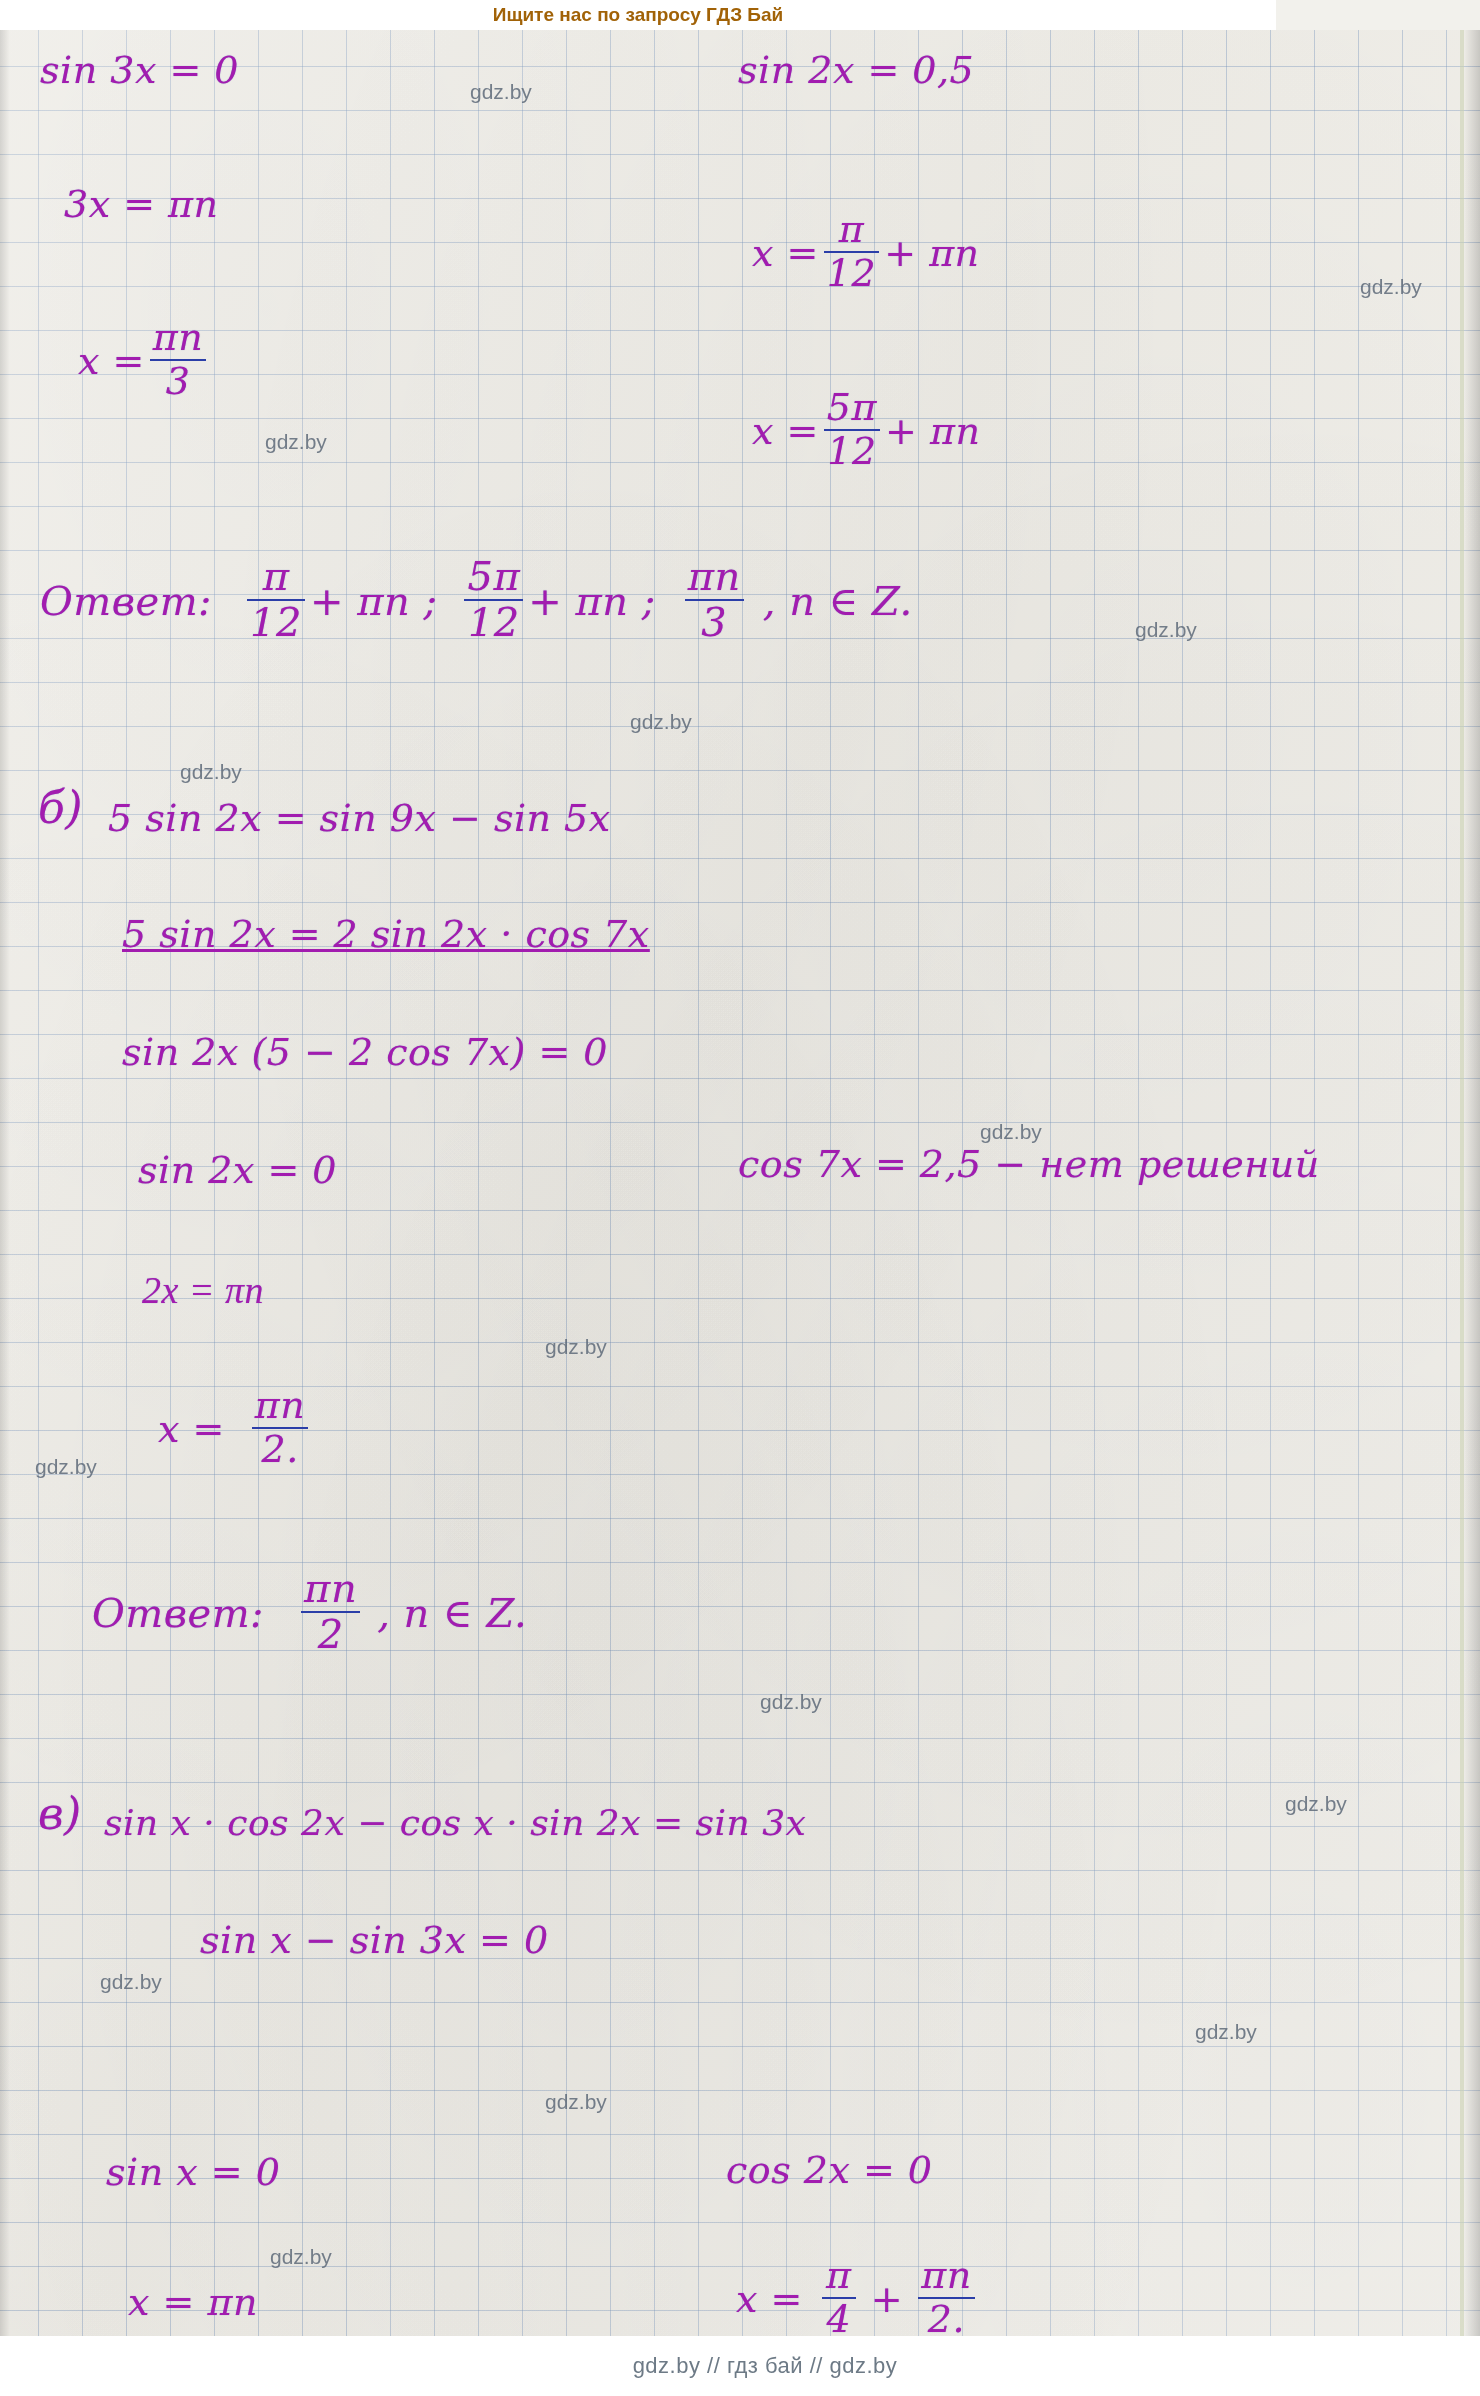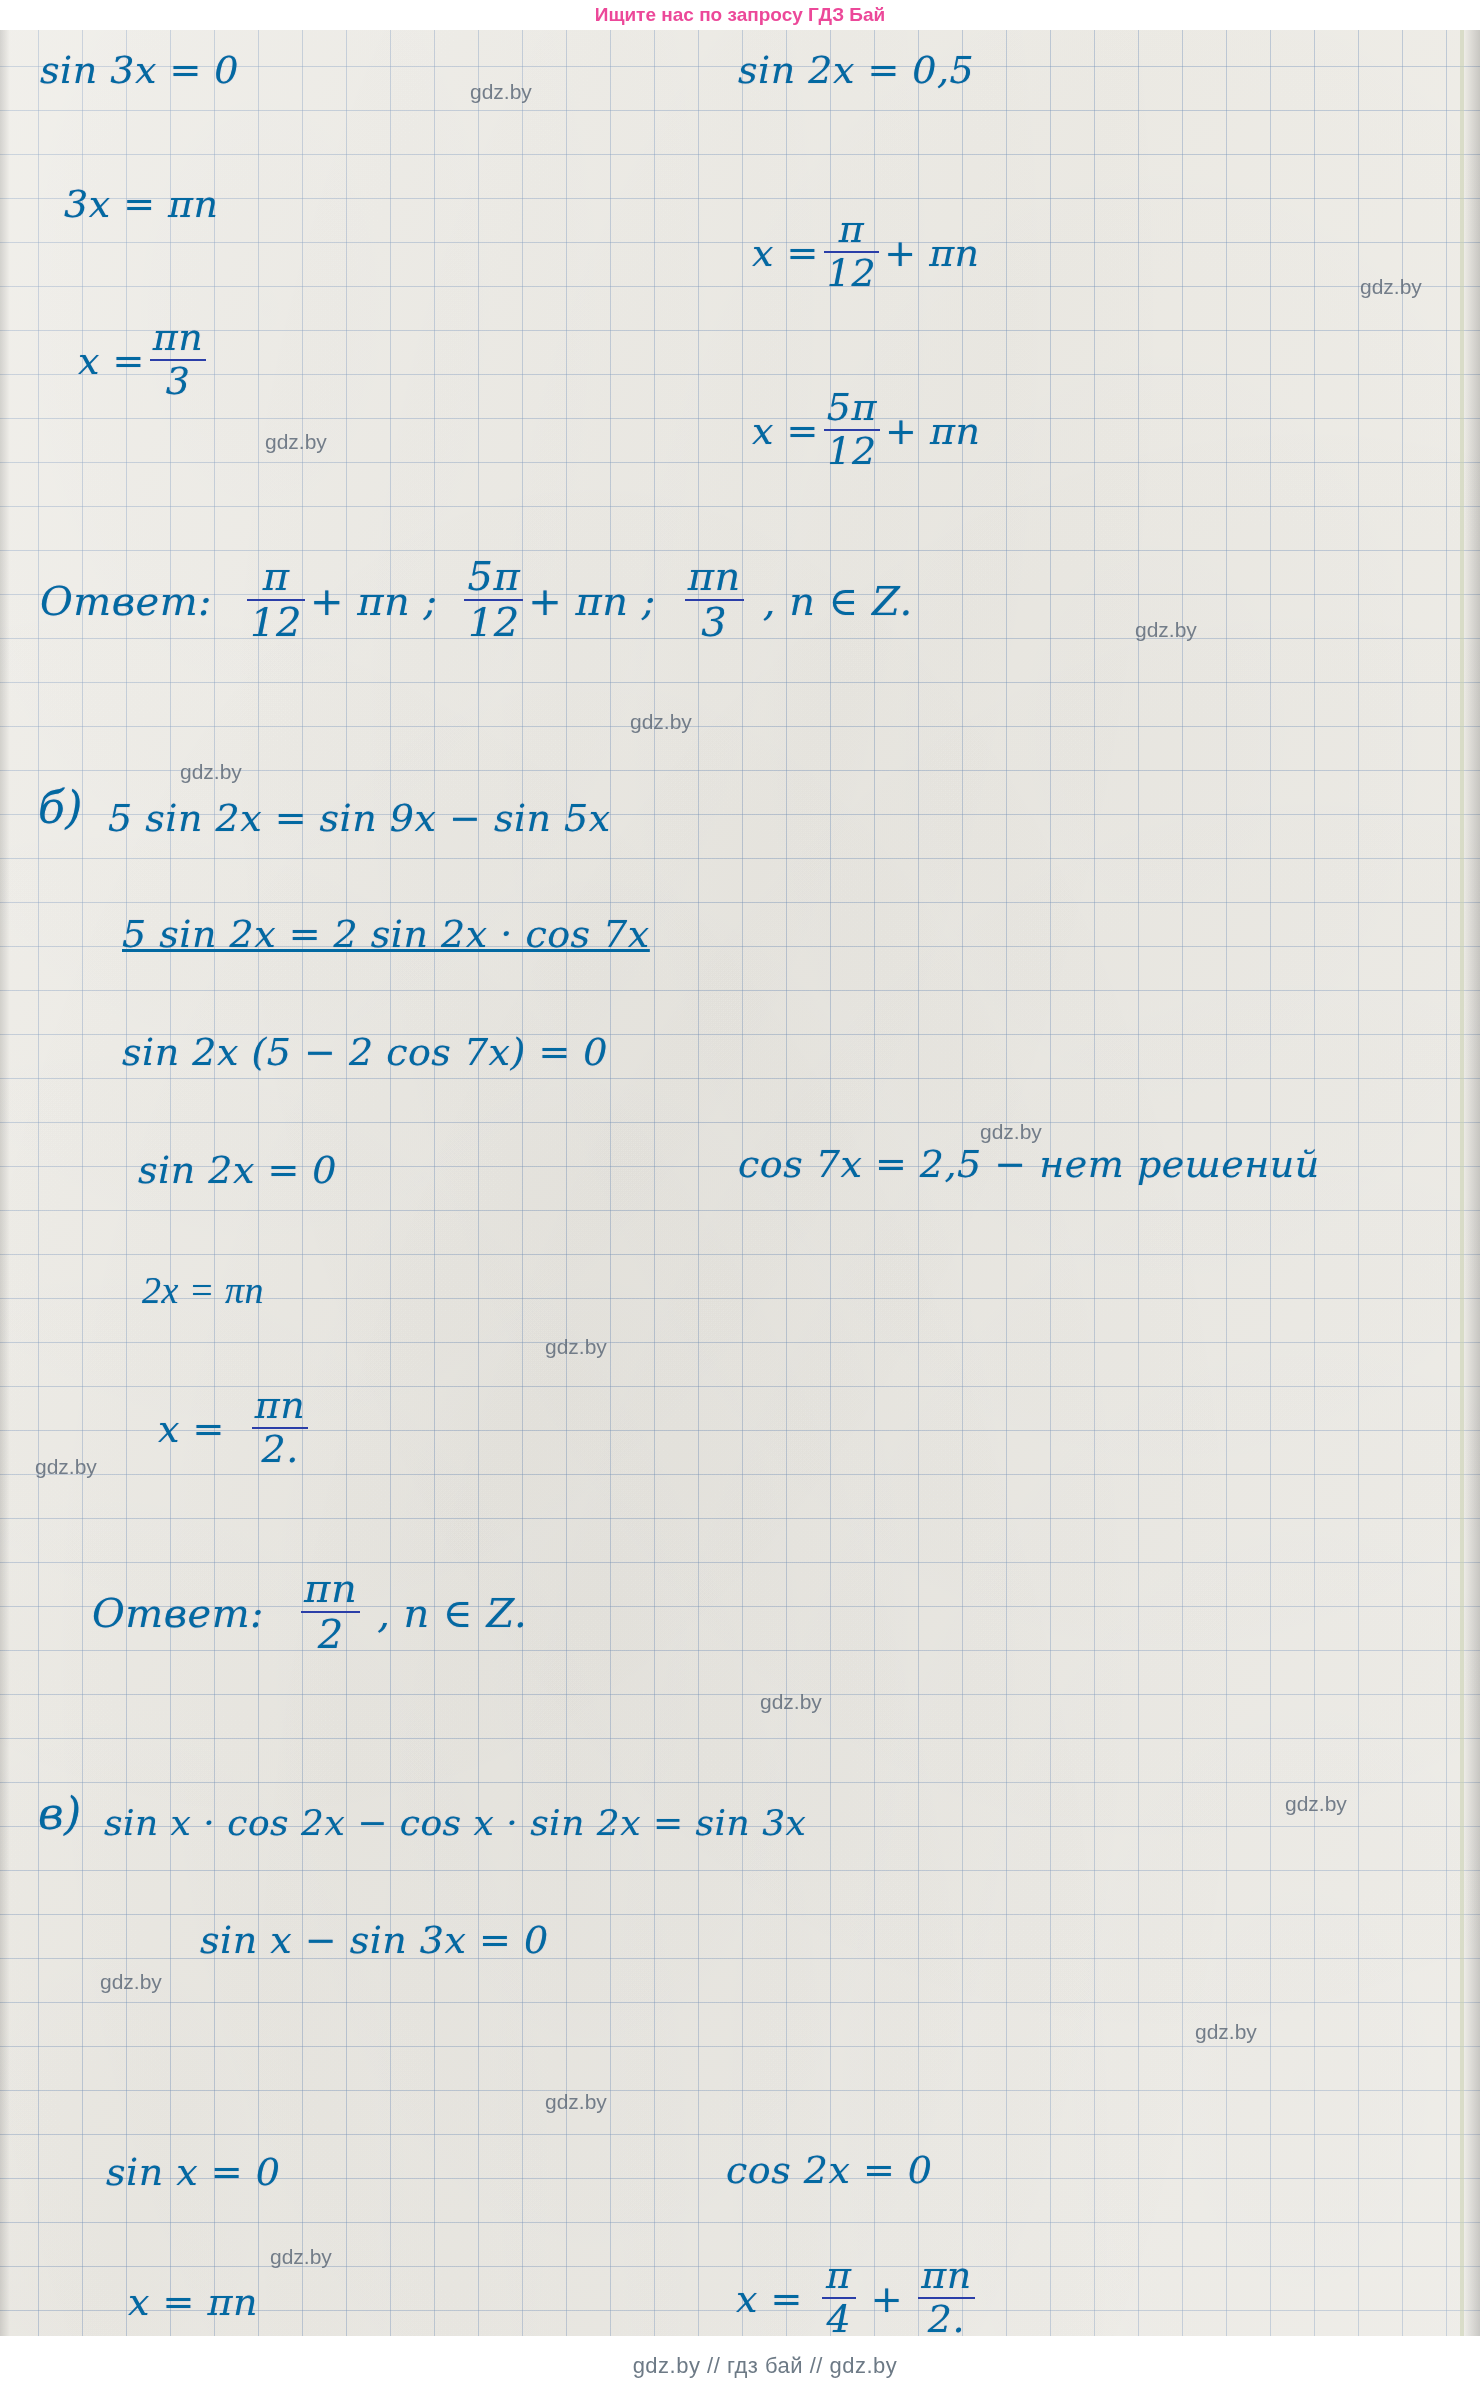--- a/index.html
+++ b/index.html
@@ -6,24 +6,24 @@
   body{
     width:1480px;height:2396px;
     background:#f2f1ec;
     font-family:"Liberation Sans", sans-serif;
     overflow:hidden;
     position:relative;
   }
 
   
   .banner{
-    position:absolute;top:0;left:0;width:1480px;height:30px;
+    position:absolute;top:0;left:0;width:1276px;height:30px;
     display:flex;align-items:center;justify-content:center;
     background:#ffffff;
-    font-size:19px;font-weight:bold;color:#ec4899;
+    font-size:19px;font-weight:bold;color:#a16207;
     z-index:40;
   }
 
   
   .sheet{
     position:absolute;top:30px;left:0;width:1480px;height:2336px;
     background:#f4f2ec;
     overflow:hidden;
   }
   
@@ -57,21 +57,21 @@
     background:linear-gradient(to left, rgba(0,0,0,.16), rgba(0,0,0,0));
   }
   .spine{
     position:absolute;top:0;right:16px;width:4px;height:100%;
     background:#c9cfae;opacity:.55;
   }
 
   
   .hw{
     position:absolute;
-    color:#0369a1;
+    color:#a21caf;
     font-family:"DejaVu Serif", serif;
     font-style:italic;
     white-space:nowrap;
     letter-spacing:.5px;
     z-index:10;
     text-shadow:0 0 1px rgba(43,62,168,.45);
   }
   .s36{font-size:36px;}
   .s38{font-size:38px;}
   .s40{font-size:40px;}

